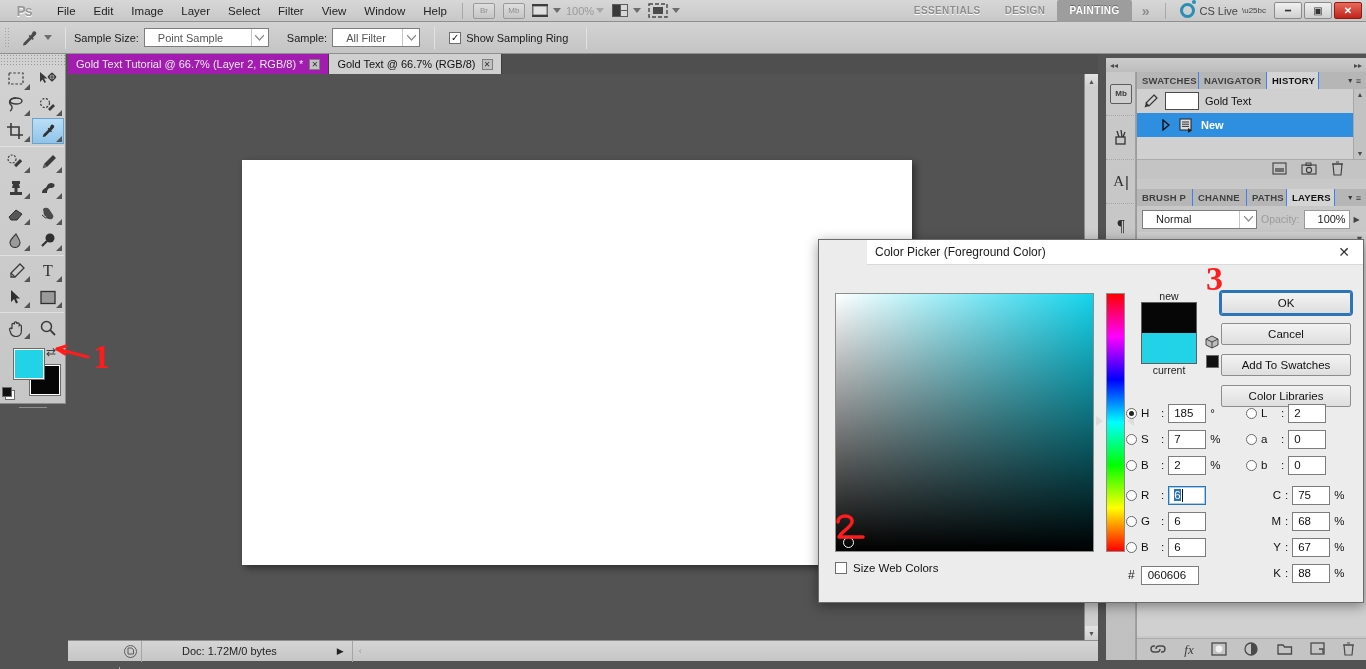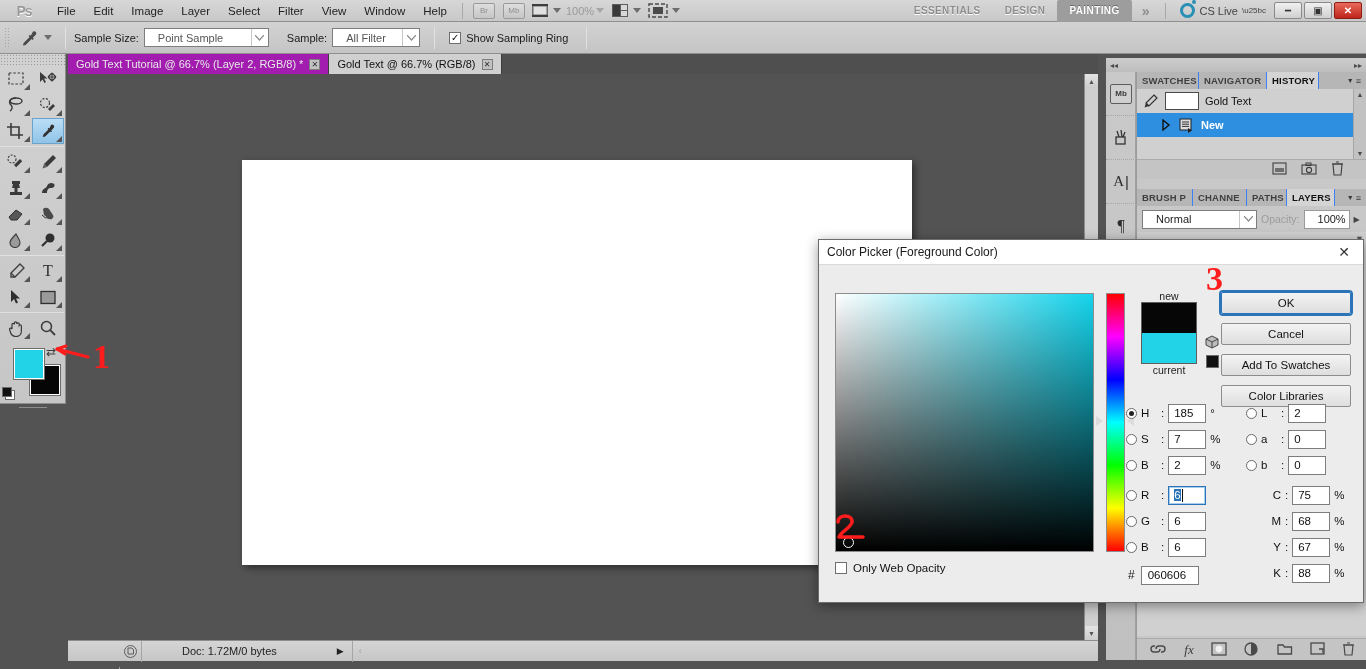--- a/index.html
+++ b/index.html
@@ -279,20 +279,21 @@
     background:#c4c4c4; border-top:1px solid #ababab;
     display:flex; align-items:center; justify-content:center; gap:17px;
     font-size:11px; color:#3c3c3c;
   }
 
   
   .dialog {
     position:absolute; left:818px; top:239px; width:546px; height:364px;
     background:#ececec; border:1px solid #6c6c6c;
     box-shadow:0 3px 12px rgba(0,0,0,.4);
+    padding-left:48px;
   }
   .dlg-title {
     height:25px; background:#fff; border-bottom:1px solid #d9d9d9;
     display:flex; align-items:center; padding:0 8px;
     font-size:12px; color:#1a1a1a;
   }
   .dlg-close {
     margin-left:auto; width:22px;height:20px;
     display:flex;align-items:center;justify-content:center;
     font-size:14px;color:#333;
@@ -835,21 +836,21 @@
     </div>
 
     <div class="sv-field"></div>
     <div class="sv-cursor"></div>
     <div class="hue-strip"></div>
     <div class="hue-mk l"></div>
     <div class="hue-mk r"></div>
 
     <div class="webchk">
       <span class="chkbox"></span>
-      <span>Only Web Opacity</span>
+      <span>Size Web Colors</span>
     </div>
 
     <div class="prev-wrap">
       <div class="prev-lbl">new</div>
       <div class="prev-new"></div>
       <div class="prev-cur"></div>
       <div class="prev-lbl">current</div>
     </div>
 
     <div class="warn-col">

